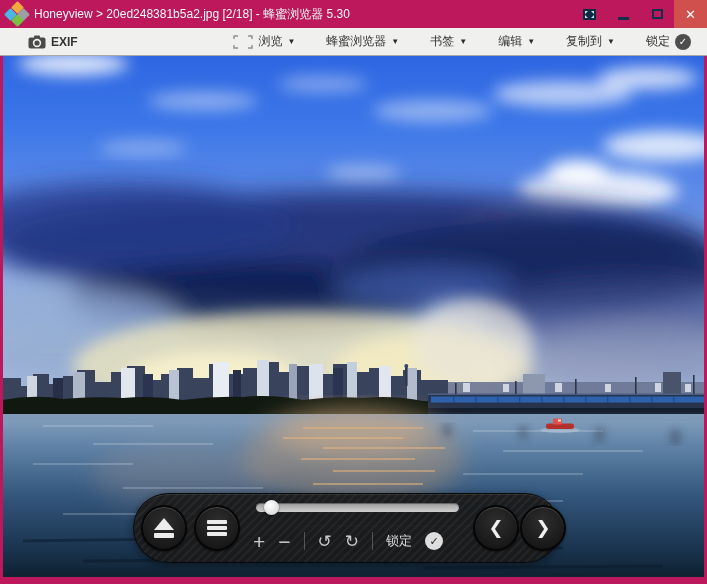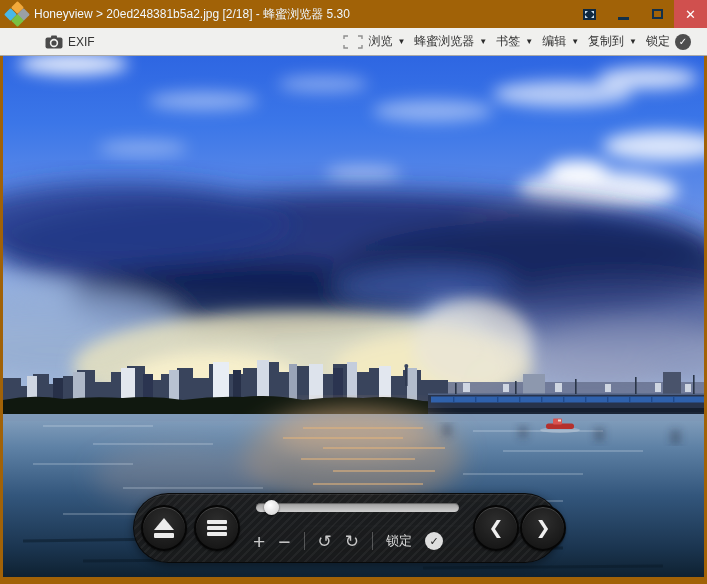--- a/index.html
+++ b/index.html
@@ -1,39 +1,39 @@
 <!DOCTYPE html>
 <html><head>
 <meta charset="utf-8">
 <style>
   * { margin:0; padding:0; box-sizing:border-box; }
   html,body { width:707px; height:584px; }
   body { font-family:"Liberation Sans","DejaVu Sans",sans-serif; overflow:hidden; }
 
-  .window { width:707px; height:584px; background:#a16207; position:relative; }
+  .window { width:707px; height:584px; background:#be185d; position:relative; }
 
   
   .titlebar { height:28px; display:flex; align-items:center; padding-left:6px; position:relative; }
   .logo { width:22px; height:22px; position:relative; flex:0 0 22px; margin-right:6px; }
   .logo i { position:absolute; width:9px; height:9px; transform:rotate(45deg); border-radius:1px; }
   .logo .d-top    { left:6.5px; top:0;     background:#f2a93b; }
   .logo .d-left   { left:0;     top:6.5px; background:#49b8e8; }
   .logo .d-right  { left:13px;  top:6.5px; background:#9aa0a6; }
   .logo .d-bottom { left:6.5px; top:13px;  background:#79c143; }
   .title-text { color:#f4f9fd; font-size:12px; white-space:nowrap; overflow:hidden; text-shadow:0 0 1px rgba(0,0,0,.15); }
   .win-controls { position:absolute; right:0; top:0; height:28px; display:flex; align-items:center; }
   .win-btn { width:34px; height:28px; display:flex; align-items:center; justify-content:center; cursor:default; }
   .min-glyph { width:11px; height:3px; background:#123049; margin-top:8px; }
   .max-glyph { width:11px; height:10px; border:2px solid #123049; background:transparent; }
   .close-btn { width:33px; height:28px; background:#d0504e; color:#fff; font-size:13px; display:flex; align-items:center; justify-content:center; }
 
   
   .toolbar { height:28px; background:#f0f0ee; border-bottom:1px solid #a9a9a9; display:flex; align-items:center; font-size:12px; color:#333; position:relative; }
-  .tb-left { display:flex; align-items:center; padding-left:45px; gap:6px; }
-  .tb-right { position:absolute; right:16px; display:flex; align-items:flex-start; gap:9px; }
+  .tb-left { display:flex; align-items:center; padding-left:28px; gap:6px;font-weight:bold; }
+  .tb-right { position:absolute; right:16px; display:flex; align-items:flex-start; gap:31px; }
   .tb-item { display:flex; align-items:center; gap:5px; cursor:default; }
   .dd-arrow { font-size:8px; color:#2b2b2b; line-height:1; padding-top:1px; }
   .check-circle { width:16px; height:16px; border-radius:50%; background:#4e4e4e; color:#fff; font-size:10px; display:flex; align-items:center; justify-content:center; }
 
   
   .image-area { position:relative; width:701px; height:521px; margin:0 3px; background:#0d1f30; overflow:hidden; }
   .image-area svg { position:absolute; left:0; top:0; }
 
   
   .ctrlbar { position:absolute; left:130px; top:437px; width:427px; height:70px; border-radius:35px;

